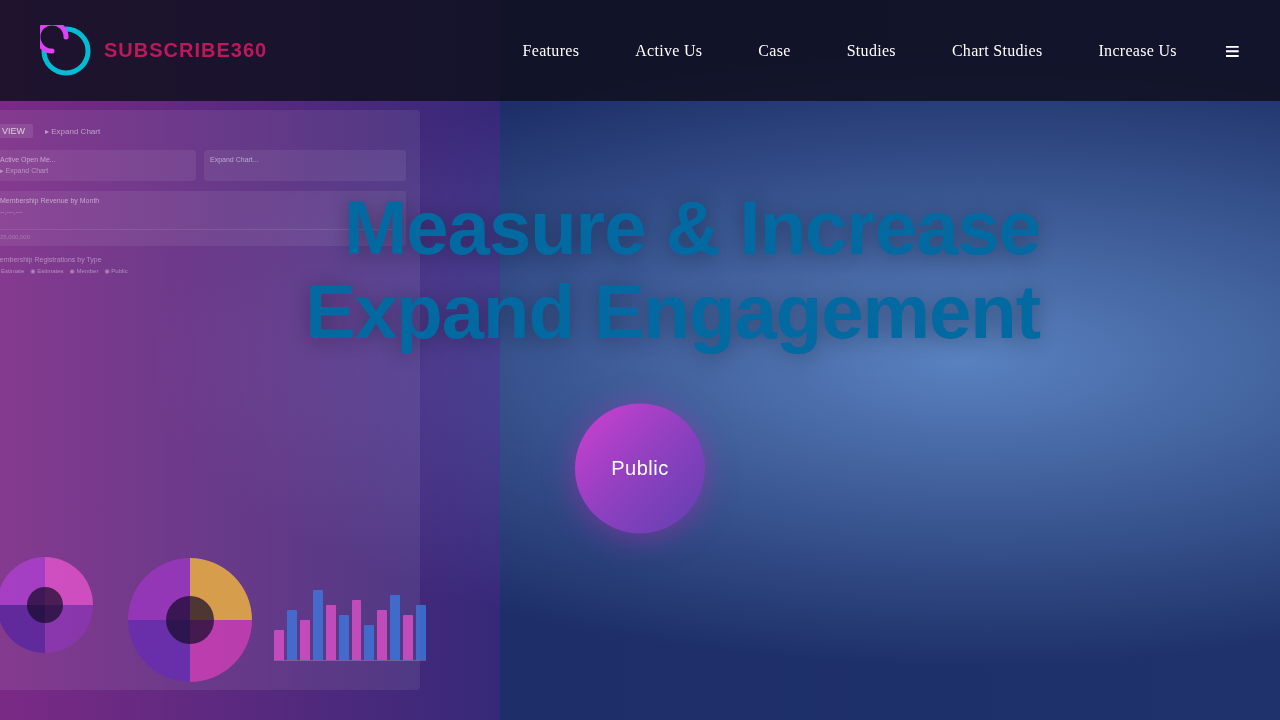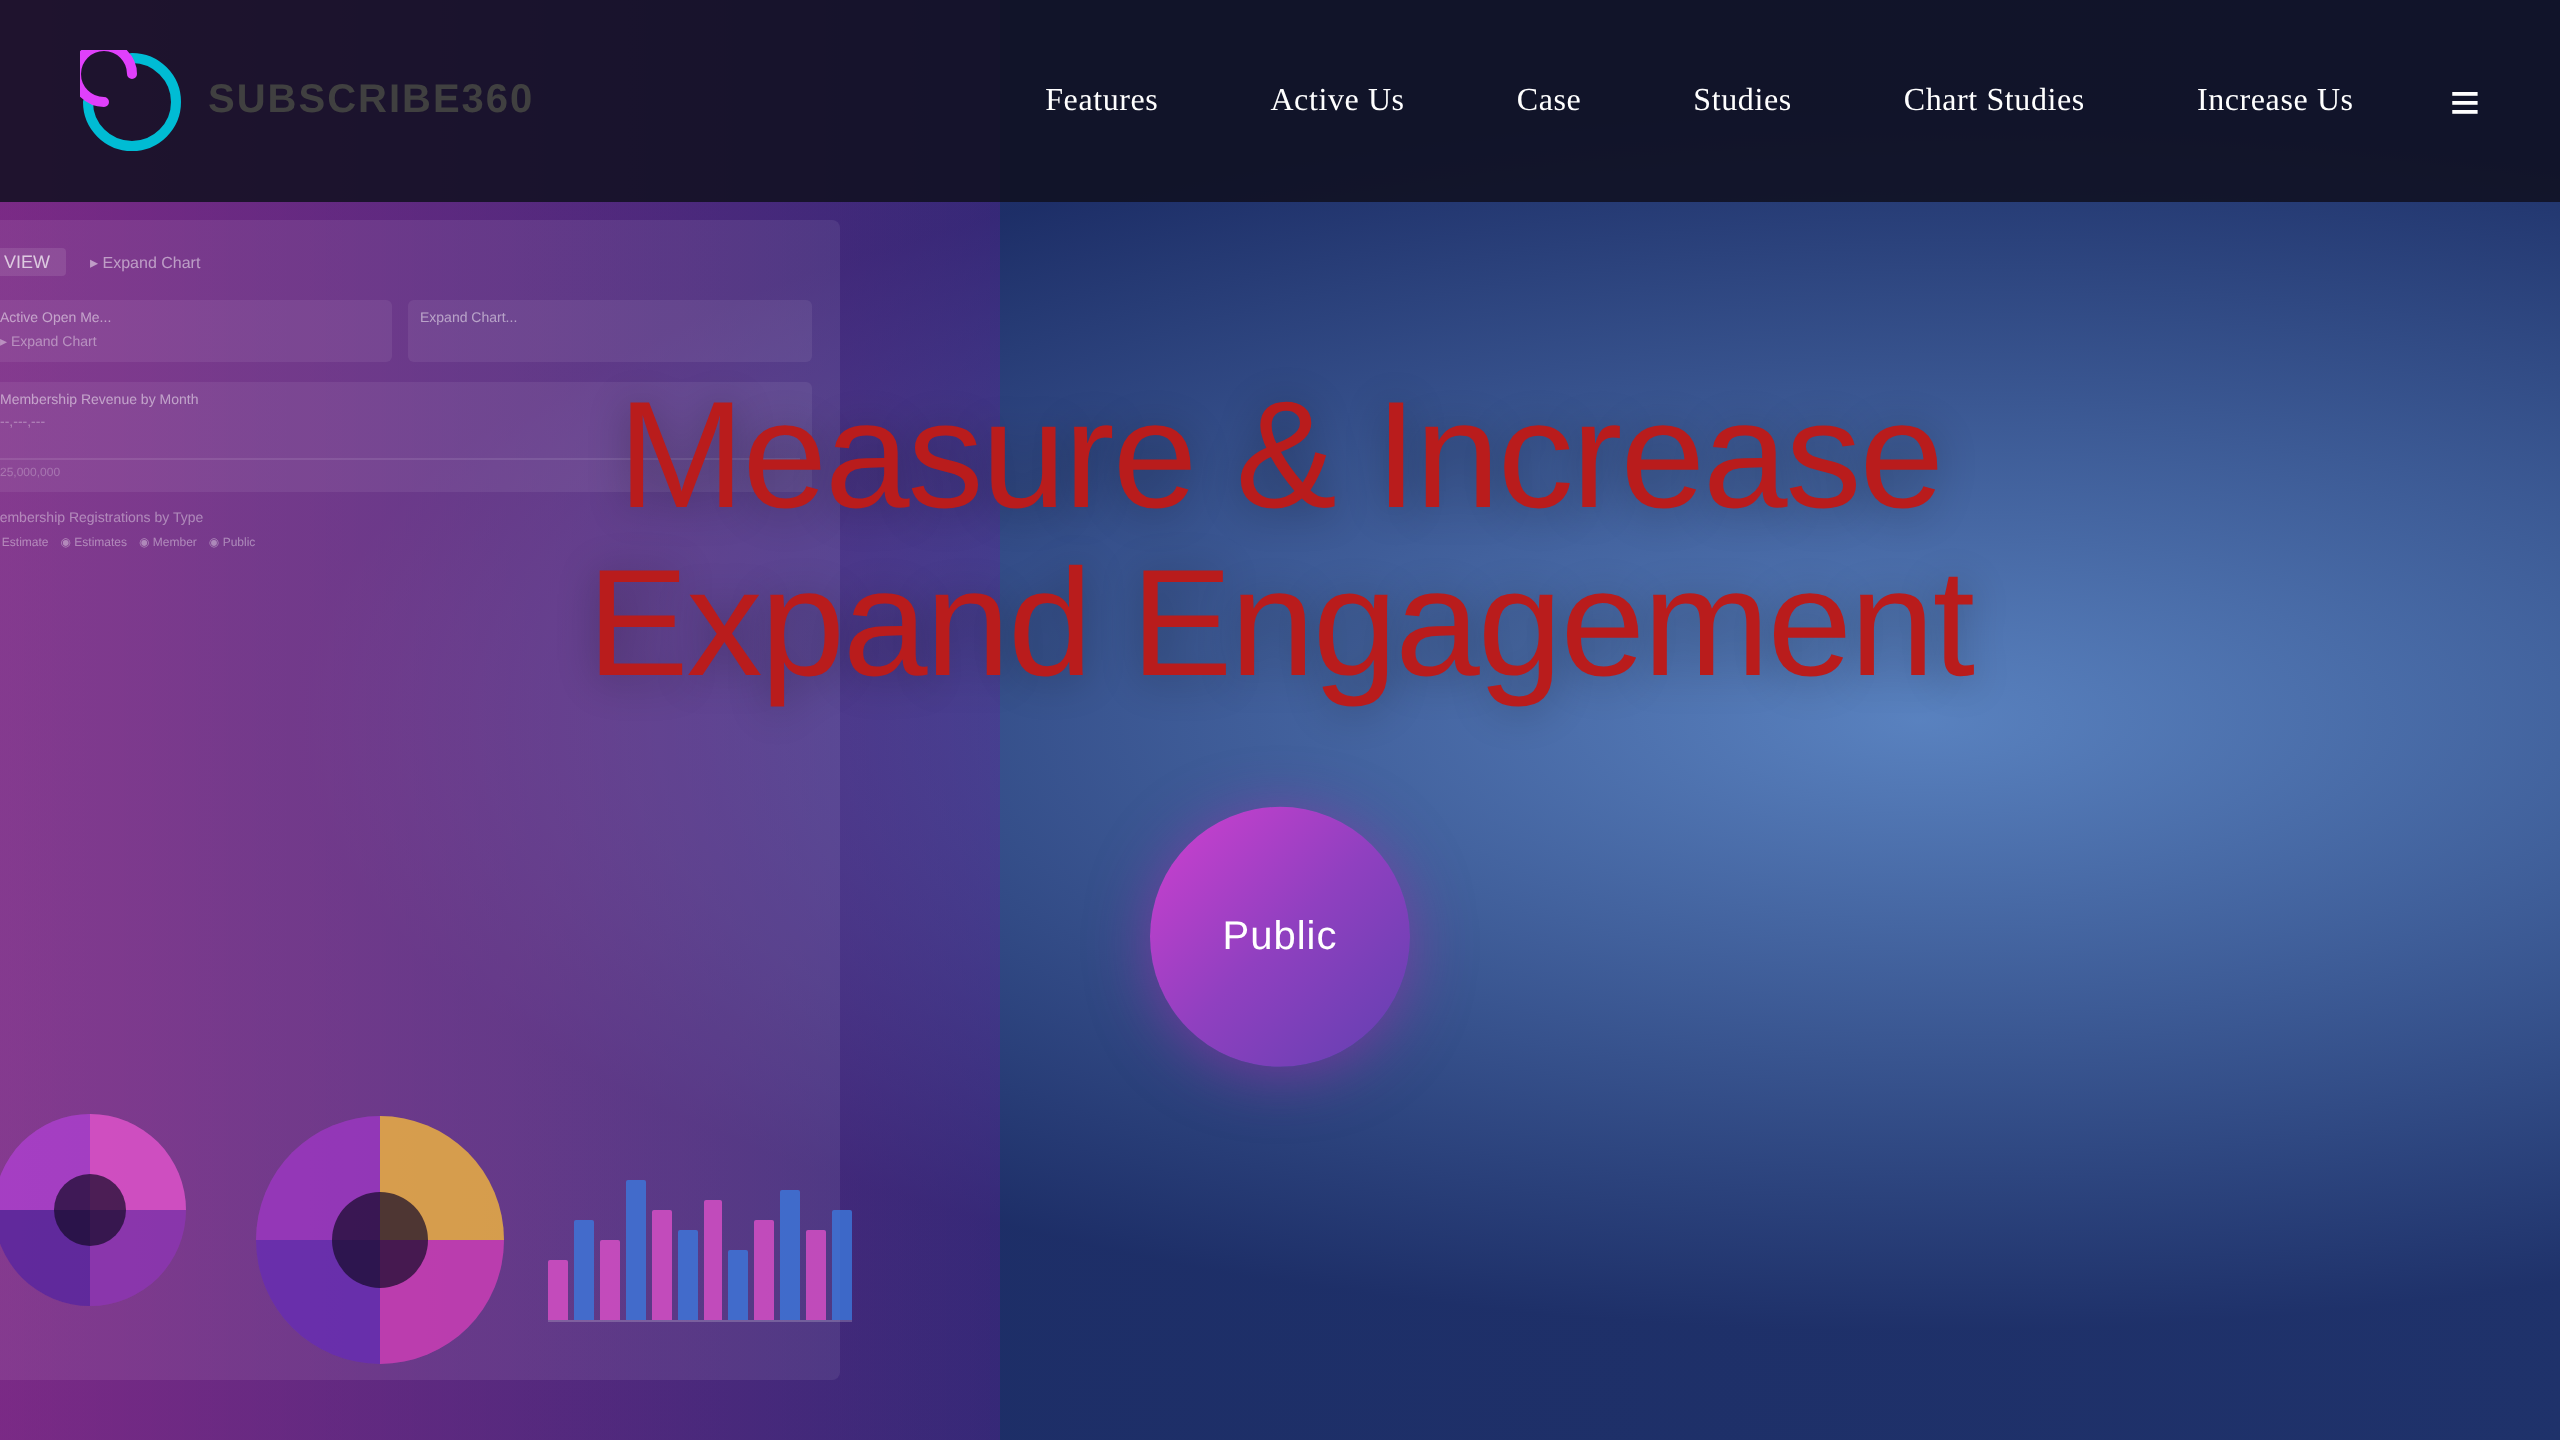--- a/index.html
+++ b/index.html
@@ -36,21 +36,21 @@
       text-decoration: none;
       flex-shrink: 0;
     }
 
     .logo-icon {
       width: 52px;
       height: 52px;
     }
 
     .logo-text {
-      color: #404040;
+      color: #be185d;
       font-size: 20px;
       font-weight: 600;
       letter-spacing: 1px;
     }
 
     nav {
       display: flex;
       align-items: center;
       gap: 0;
       margin-left: auto;
@@ -169,27 +169,28 @@
       position: absolute;
       top: 50%;
       left: 50%;
       transform: translate(-50%, -50%);
       z-index: 5;
       text-align: center;
       width: 800px;
     }
 
     .hero-headline {
-      color: #b91c1c;
+      color: #0369a1;
       font-size: 76px;
-      font-weight: 400;
+      font-weight: 700;
       line-height: 1.1;
       letter-spacing: -1px;
       text-shadow: 0 2px 20px rgba(0,0,0,0.3);
       margin-bottom: 50px;
+      text-align: right;
     }
 
     .engage-btn {
       display: inline-flex;
       align-items: center;
       justify-content: center;
       width: 130px;
       height: 130px;
       border-radius: 50%;
       background: linear-gradient(135deg, #d040d0 0%, #9040c0 50%, #6040b0 100%);

